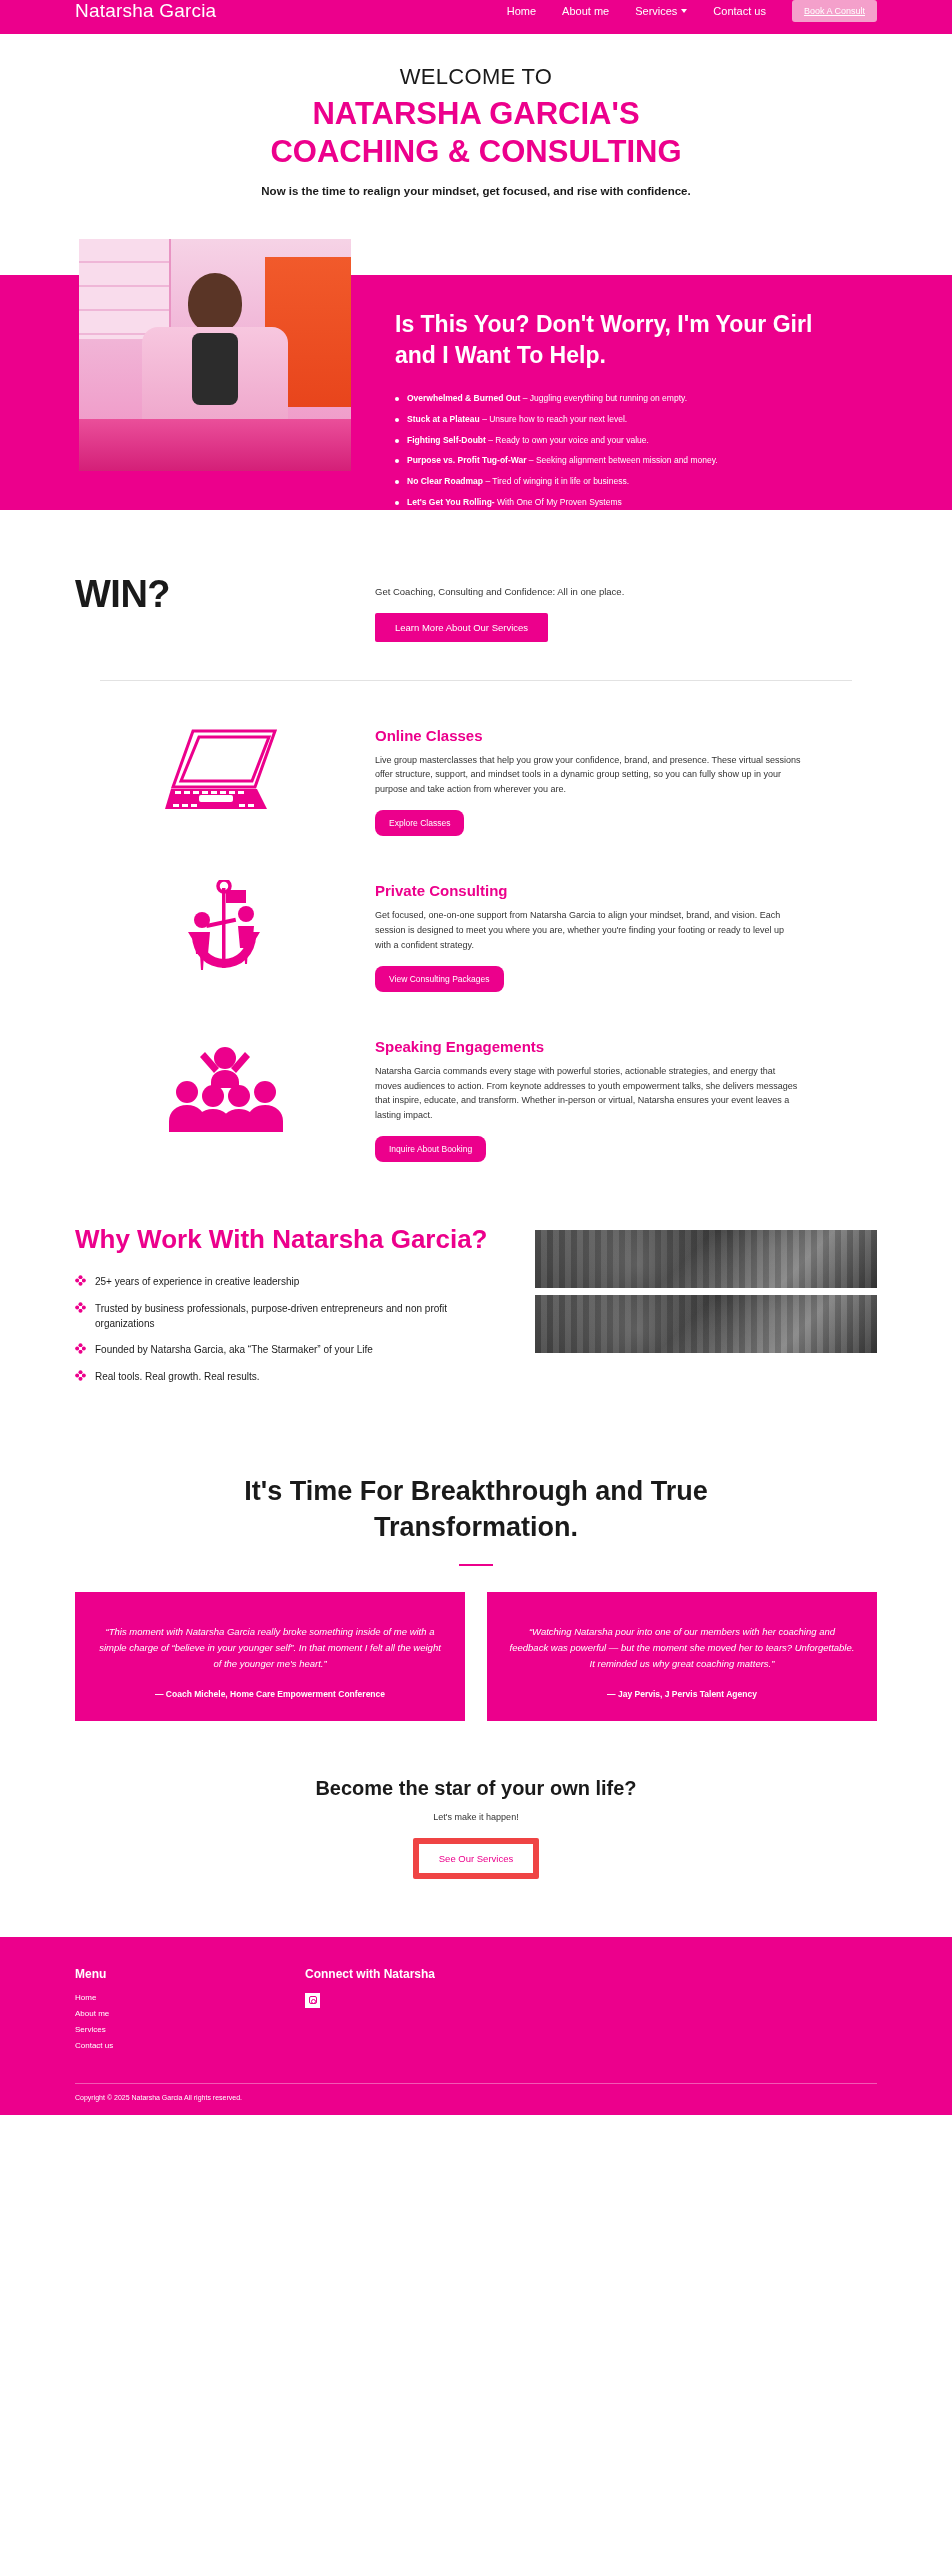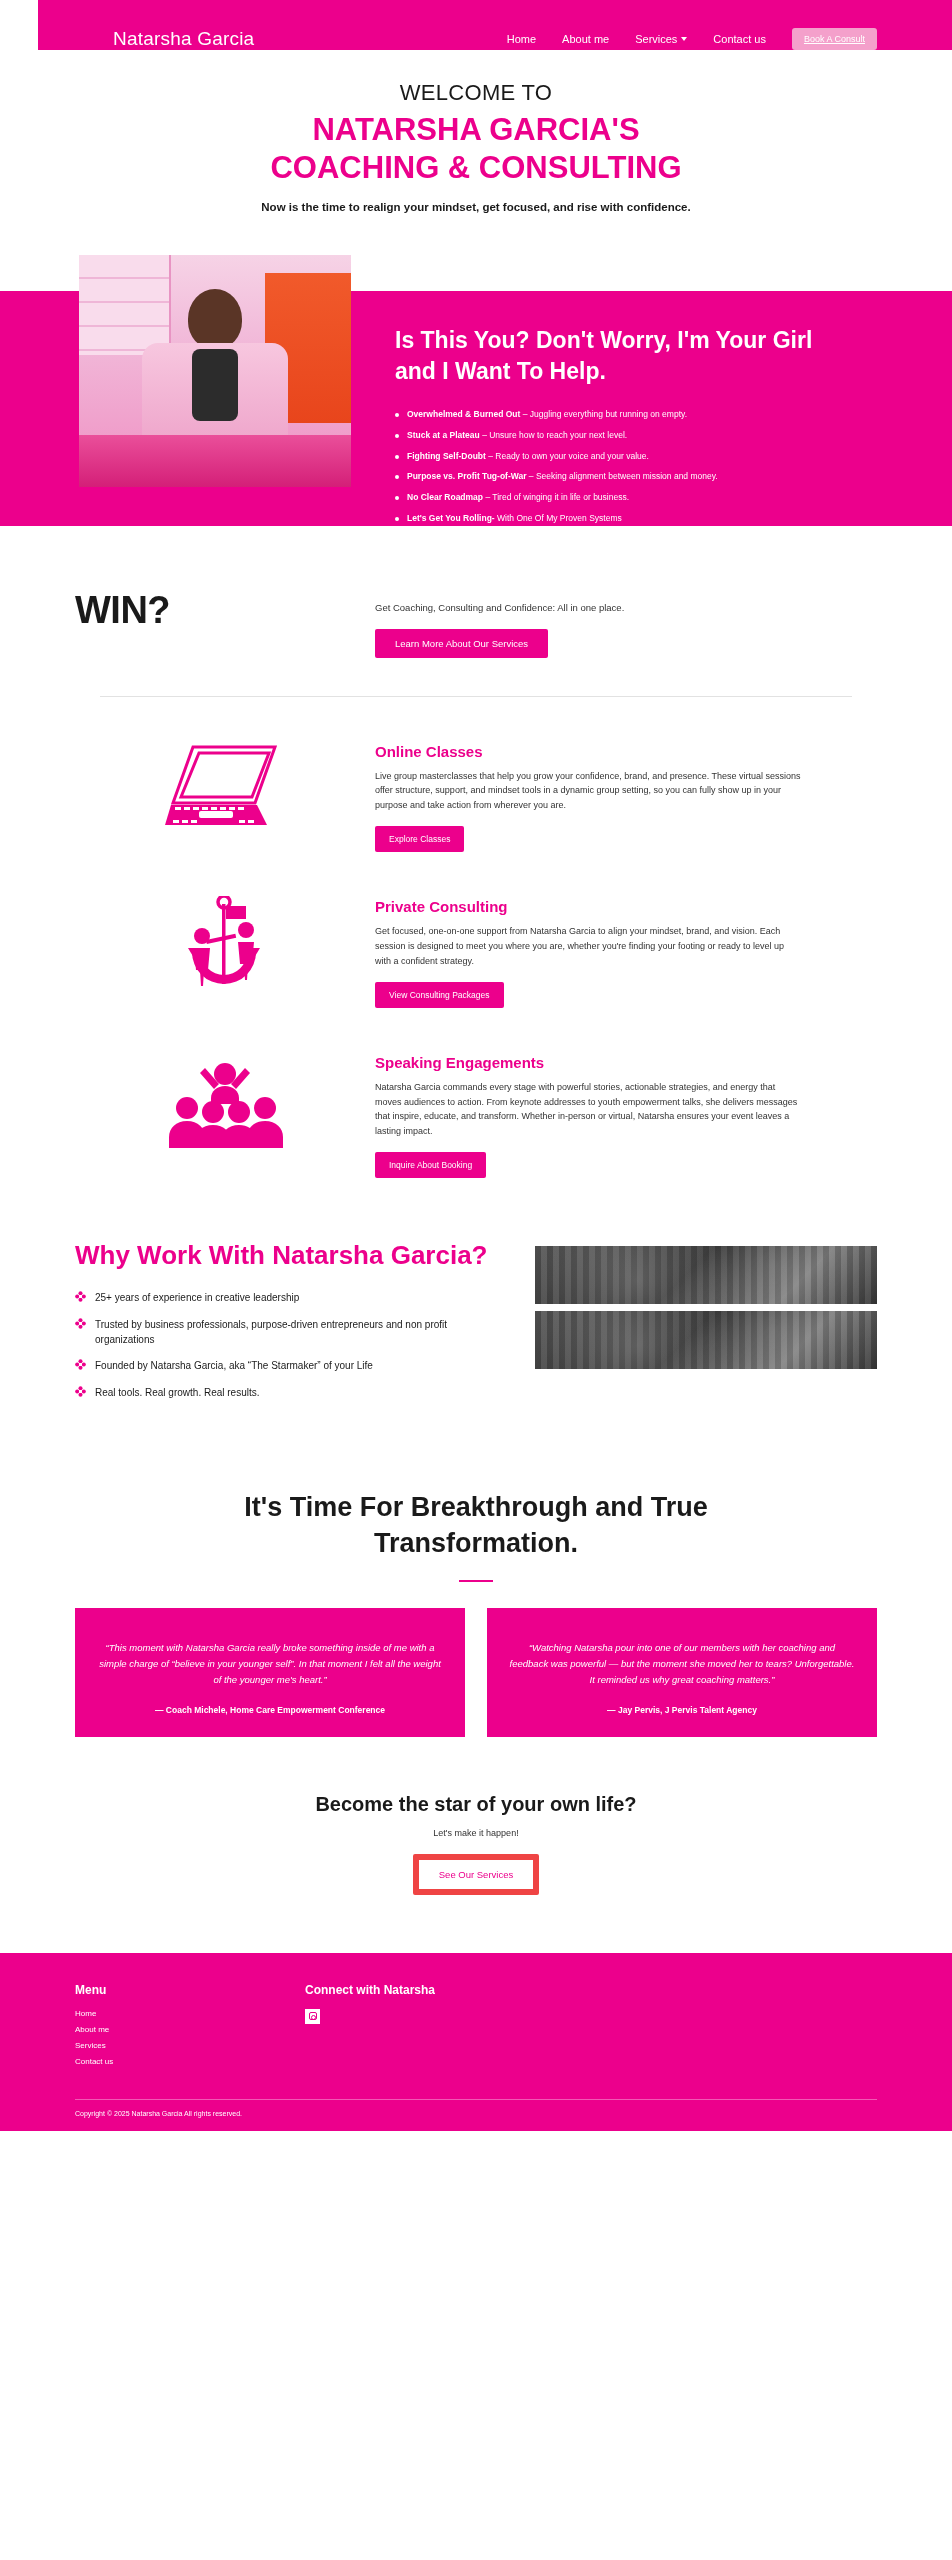--- a/index.html
+++ b/index.html
@@ -7,26 +7,25 @@
     width: 952px;
     background: #ffffff;
     font-family: "Liberation Sans", sans-serif;
     color: #1a1a1a;
   }
   body { width: 952px; }
 
   
   .nav {
     background: #ec008c;
-    height: 50px;
-    display: flex;
-    align-items: flex-end;
+    height: 34px;
+    display: flex;
+    align-items: flex-start;
     padding: 0 75px;
     justify-content: space-between;
-    margin-left: 38px;
   }
   .brand {
     color: #ffffff;
     font-size: 19px;
     letter-spacing: .2px;
   }
   .nav-right { display: flex; align-items: center; gap: 26px; }
   .nav-link {
     color: #ffffff;
     font-size: 11px;
@@ -224,21 +223,21 @@
     color: #333;
     max-width: 460px;
   }
   .btn-outline-small {
     display: inline-block;
     background: #ec008c;
     color: #fff;
     font-size: 8.5px;
     padding: 8px 14px;
     border: none;
-    border-radius: 2px;
+    border-radius: 8px;
     margin-top: 13px;
     cursor: pointer;
     font-family: "Liberation Sans", sans-serif;
   }
 
   
   .why {
     display: flex;
     padding: 62px 75px 0;
     gap: 40px;

